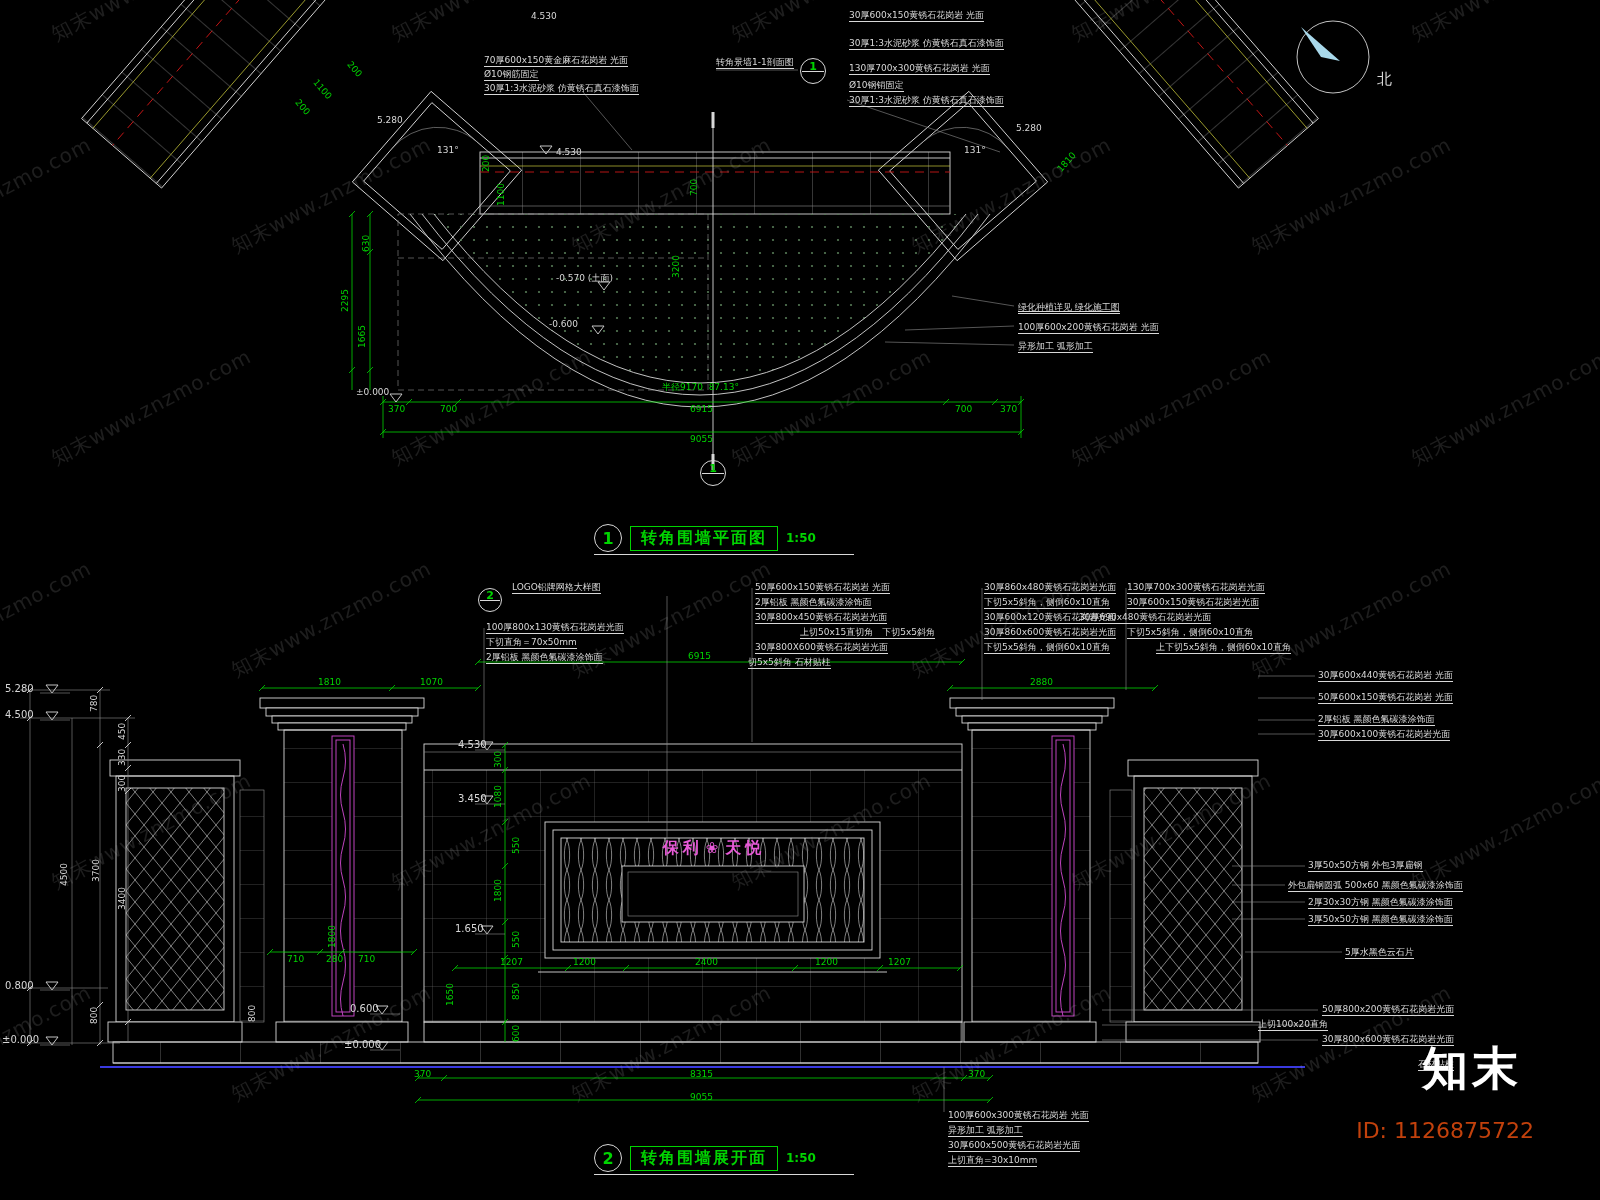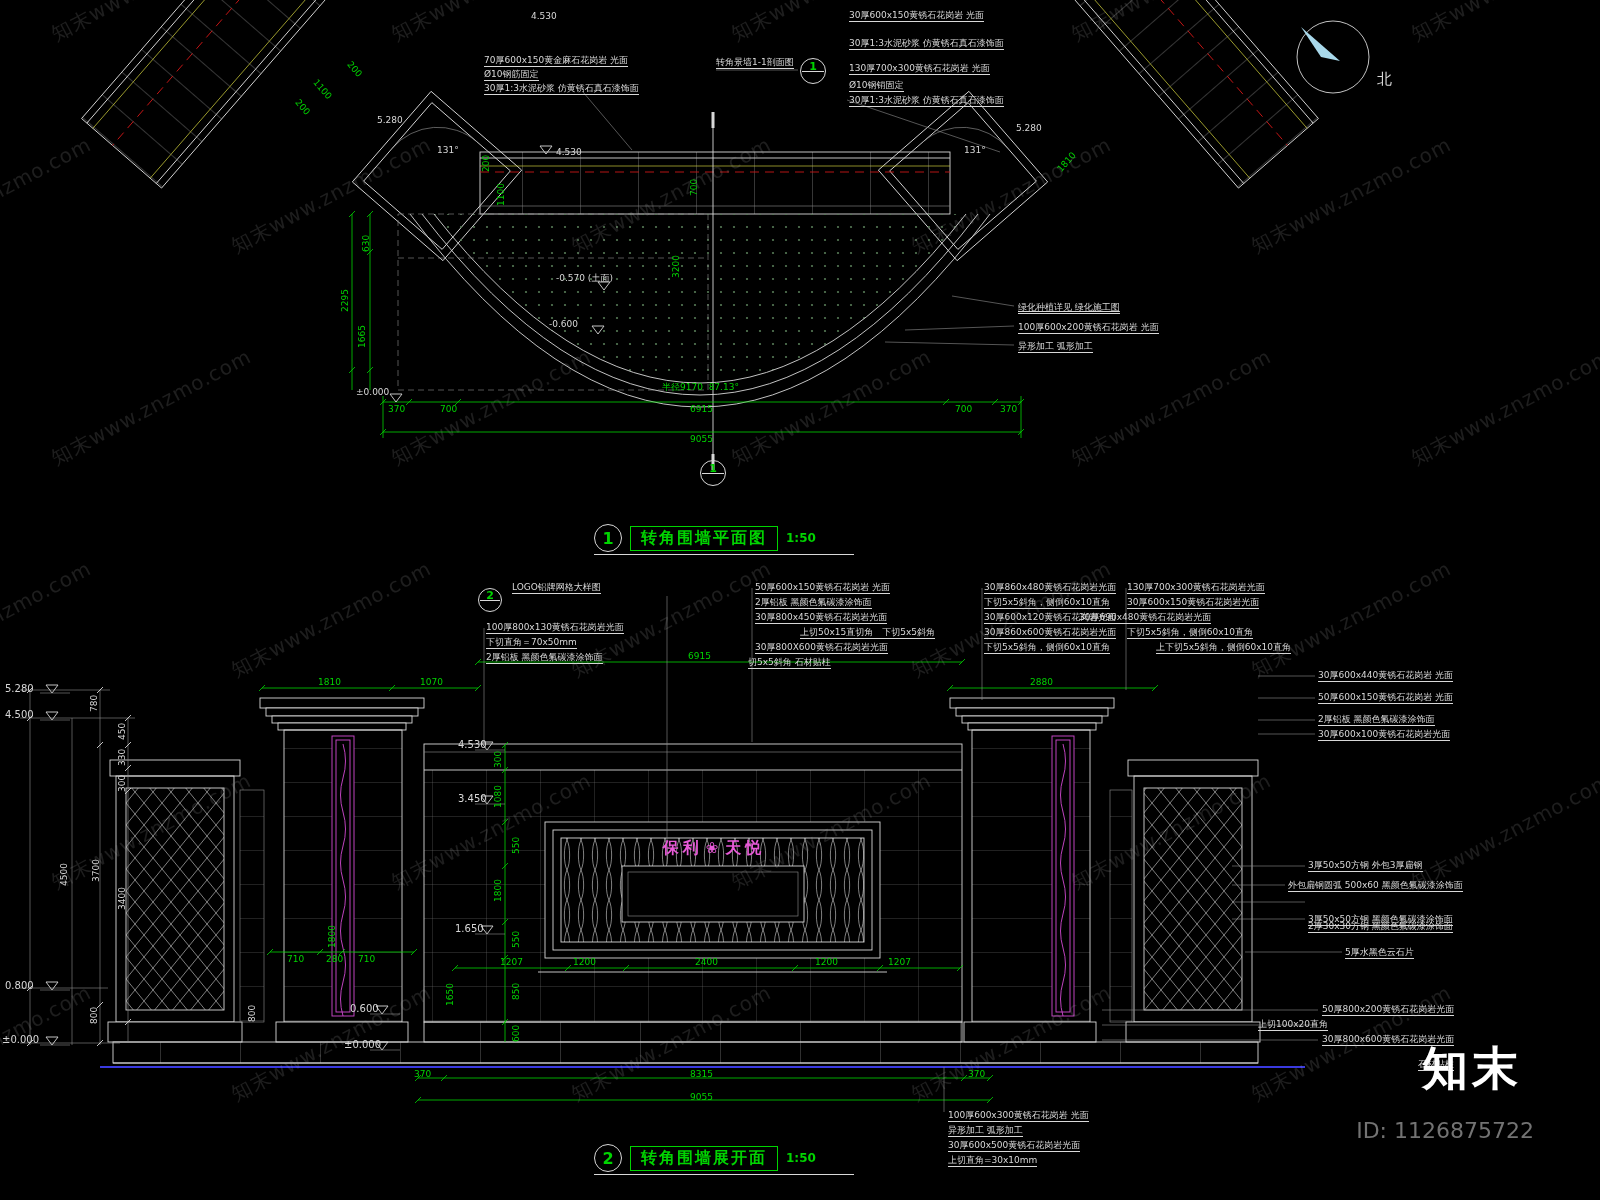--- a/index.html
+++ b/index.html
@@ -29,21 +29,21 @@
   .title-underline{position:absolute;height:1px;background:#d8d8d8;z-index:4;}
   .ref-circle{position:absolute;z-index:4;border:1px solid #d8d8d8;border-radius:50%;
       color:#00d400;font-size:11px;font-weight:bold;display:flex;align-items:center;justify-content:center;}
   .ref-circle::after{content:"";position:absolute;left:1px;right:1px;top:50%;height:1px;background:#d8d8d8;}
   .ref-circle span{position:relative;top:-5px;}
   #logo-text{position:absolute;left:625px;top:838px;width:178px;text-align:center;z-index:4;
       color:#e85ad8;font-size:16px;font-weight:bold;letter-spacing:4px;white-space:nowrap;}
   #logo-text .crest{color:#e85ad8;font-size:15px;margin:0 3px;}
   #site-logo{position:absolute;right:78px;top:1038px;color:#fff;font-size:46px;font-weight:bold;
       letter-spacing:4px;z-index:7;}
-  #site-id{position:absolute;right:66px;top:1118px;color:#737373;font-size:22px;z-index:7;}
+  #site-id{position:absolute;right:66px;top:1118px;color:#c2410c;font-size:22px;z-index:7;}
 </style>
 </head>
 <body>
 
 <div id="page">
 
 <svg width="1600" height="1200" viewBox="0 0 1600 1200">
   <defs>
     <pattern id="pdots" width="13" height="13" patternUnits="userSpaceOnUse">
       <circle cx="6" cy="6" r="1.1" fill="#567a56"></circle>
@@ -332,21 +332,21 @@
       <span class="ann u" style="left: 1127px; top: 598px;">30厚600x150黄锈石花岗岩光面</span>
       <span class="ann u" style="left: 1079px; top: 613px;">30厚690x480黄锈石花岗岩光面</span>
       <span class="ann u" style="left: 1127px; top: 628px;">下切5x5斜角，侧倒60x10直角</span>
       <span class="ann u" style="left: 1121px; top: 643px; margin-left: 35px;">上下切5x5斜角，侧倒60x10直角</span>
       <span class="ann u" style="left: 1318px; top: 671px;">30厚600x440黄锈石花岗岩 光面</span>
       <span class="ann u" style="left: 1318px; top: 693px;">50厚600x150黄锈石花岗岩 光面</span>
       <span class="ann u" style="left: 1318px; top: 715px;">2厚铝板 黑颜色氟碳漆涂饰面</span>
       <span class="ann u" style="left: 1318px; top: 730px;">30厚600x100黄锈石花岗岩光面</span>
       <span class="ann u" style="left: 1308px; top: 861px;">3厚50x50方钢 外包3厚扁钢</span>
       <span class="ann u" style="left: 1288px; top: 881px;">外包扁钢圆弧 500x60 黑颜色氟碳漆涂饰面</span>
-      <span class="ann u" style="left: 1308px; top: 898px; margin-top: 24px;">2厚30x30方钢 黑颜色氟碳漆涂饰面</span>
+      <span class="ann u" style="left: 1308px; top: 898px;">2厚30x30方钢 黑颜色氟碳漆涂饰面</span>
       <span class="ann u" style="left: 1308px; top: 915px;">3厚50x50方钢 黑颜色氟碳漆涂饰面</span>
       <span class="ann u" style="left: 1345px; top: 948px;">5厚水黑色云石片</span>
       <span class="ann u" style="left: 1322px; top: 1005px;">50厚800x200黄锈石花岗岩光面</span>
       <span class="ann u" style="left: 1258px; top: 1020px;">上切100x20直角</span>
       <span class="ann u" style="left: 1322px; top: 1035px;">30厚800x600黄锈石花岗岩光面</span>
       <span class="ann u" style="left: 1418px; top: 1060px;">石材贴柱</span>
       <span class="ann u" style="left: 948px; top: 1111px;">100厚600x300黄锈石花岗岩 光面</span>
       <span class="ann u" style="left: 948px; top: 1126px;">异形加工 弧形加工</span>
       <span class="ann u" style="left: 948px; top: 1141px;">30厚600x500黄锈石花岗岩光面</span>
       <span class="ann u" style="left: 948px; top: 1156px;">上切直角=30x10mm</span>

